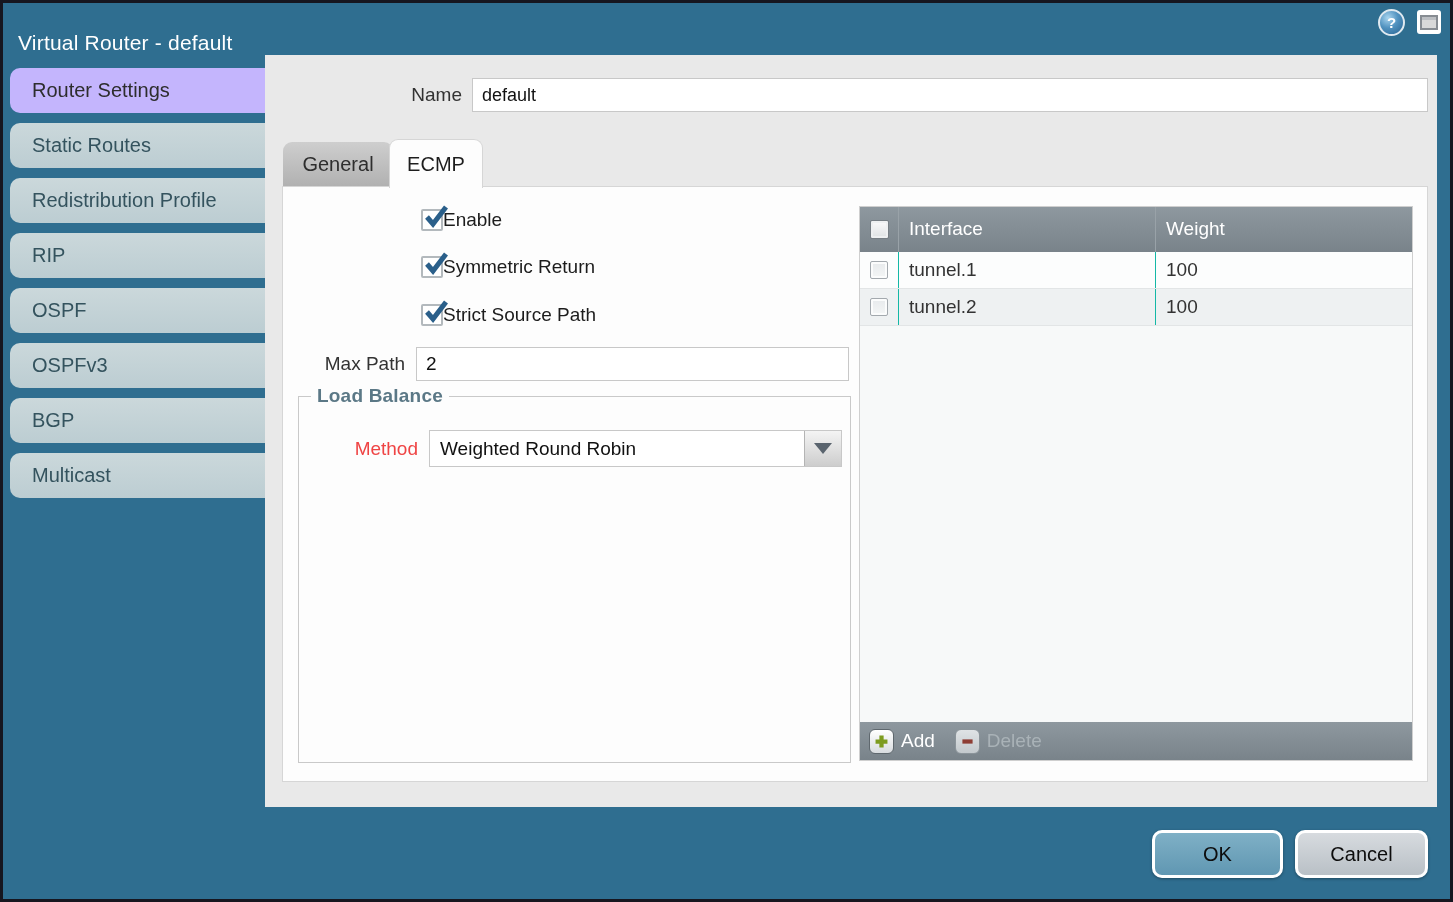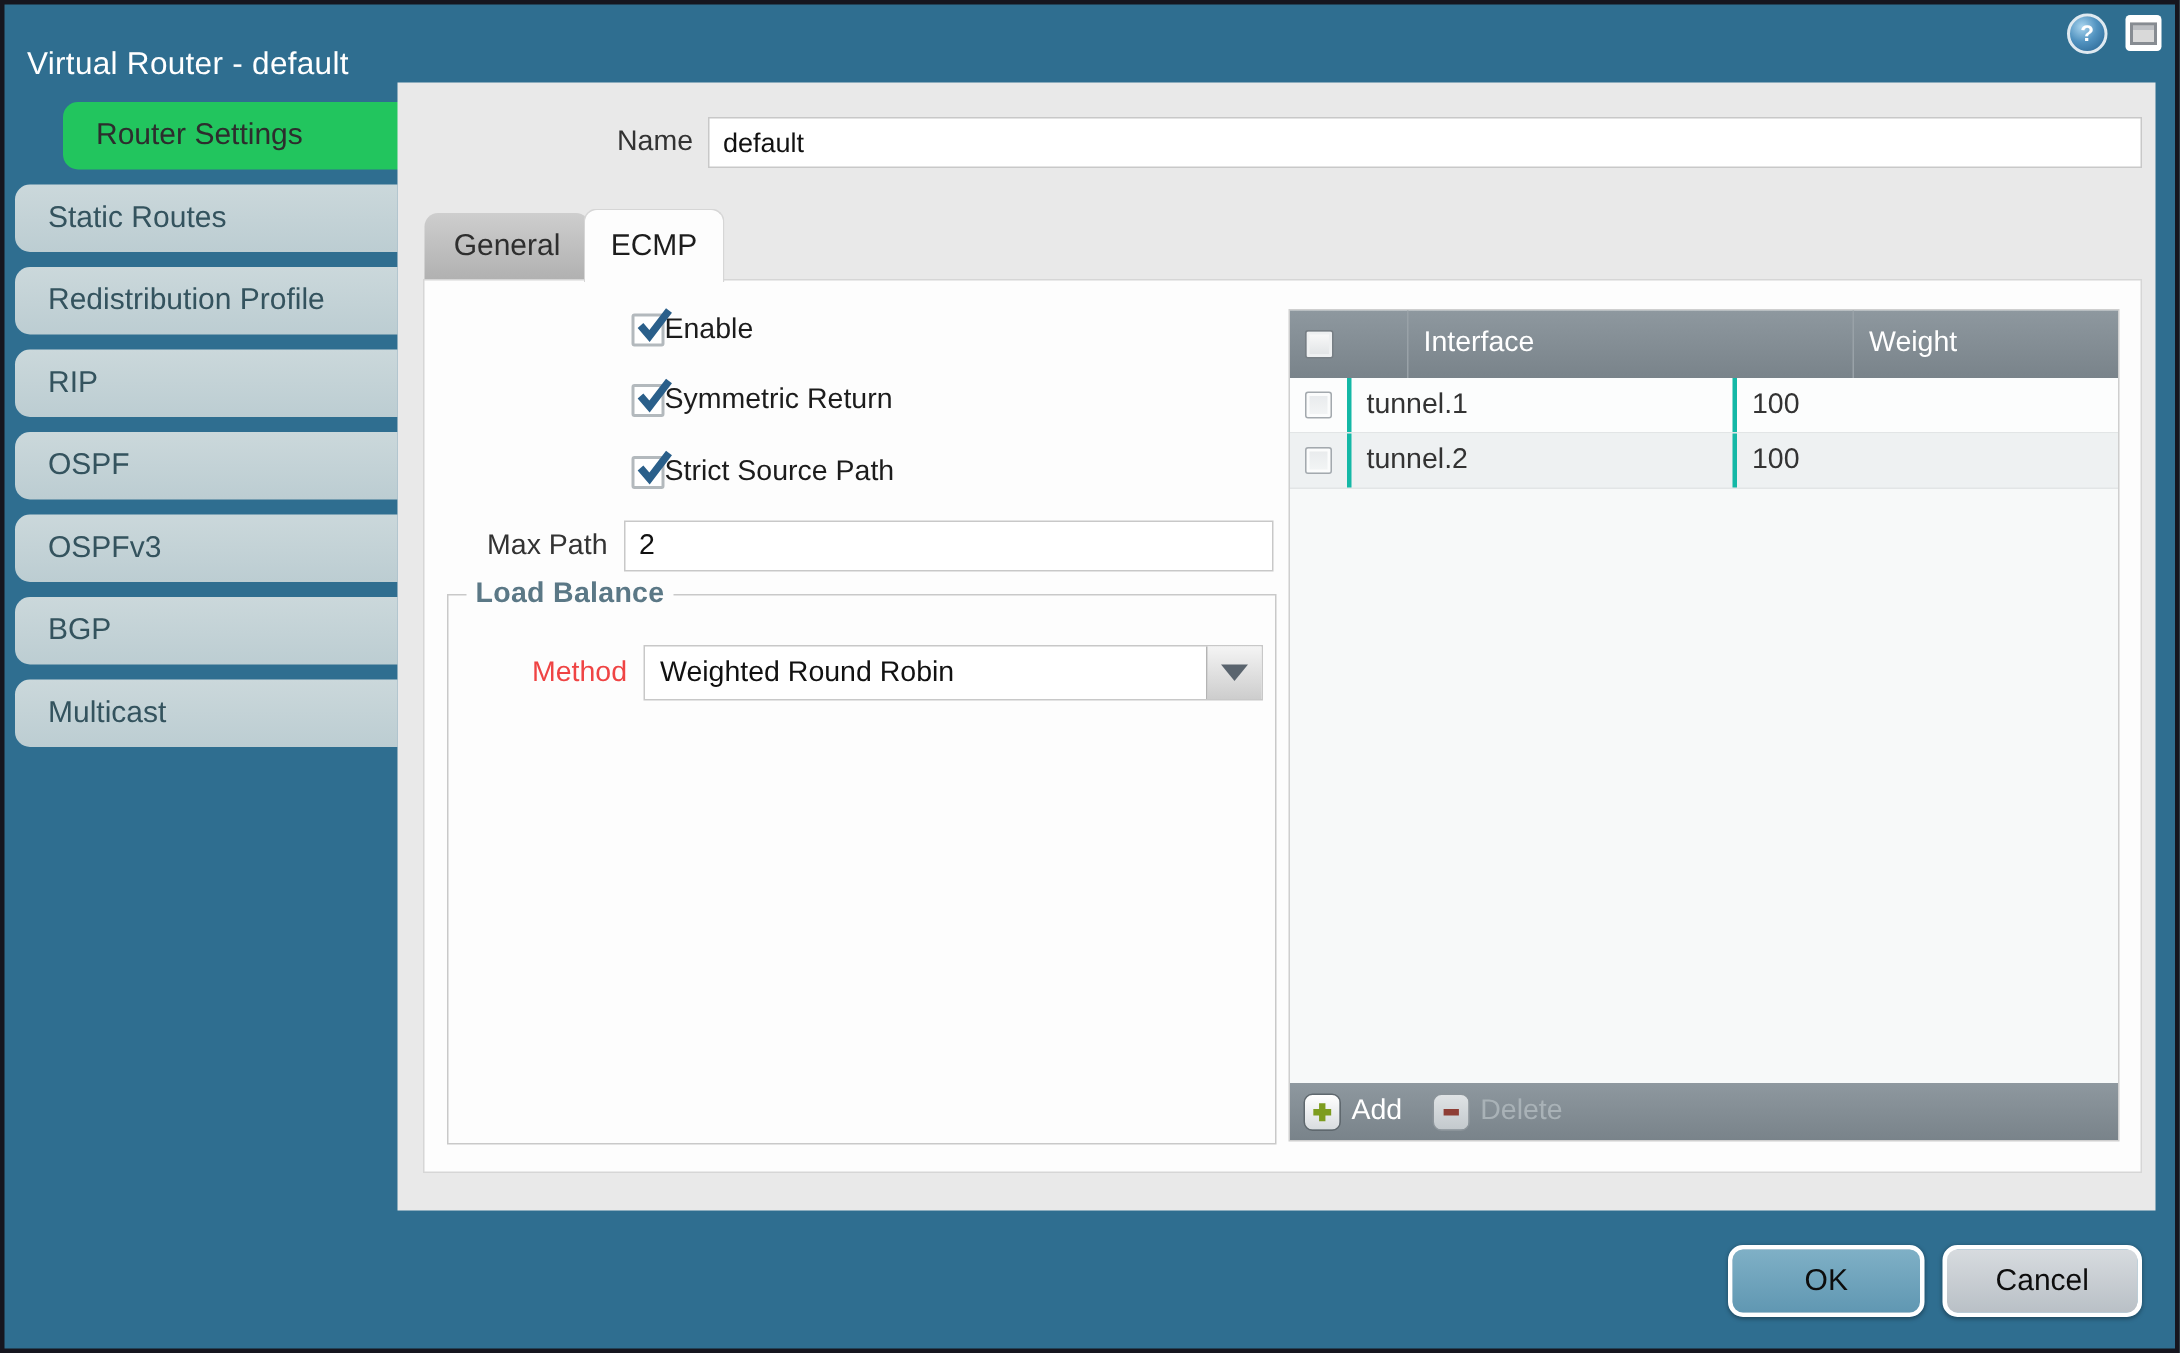--- a/index.html
+++ b/index.html
@@ -16,21 +16,21 @@
   .help-q{color:#fff;font-weight:bold;font-size:15px;line-height:15px;}
   .win-icon{position:absolute;left:1417px;top:10px;width:24px;height:24px;background:#fff;
             border-radius:3px;display:flex;align-items:center;justify-content:center;cursor:pointer;}
   .win-inner{width:14px;height:11px;border:2px solid #878c92;background:#d9d9d9;
              box-shadow:inset 0 3px 0 #bcbfc3;}
 
   
   .side-item{position:absolute;left:10px;width:255px;height:45px;box-sizing:border-box;
              border-radius:10px 0 0 10px;background:linear-gradient(#cbd8db,#bccdd2);
              color:#34535e;font-size:20px;display:flex;align-items:center;padding-left:22px;cursor:pointer;}
-  .side-item.active{background:#22c55e;color:#2d2d2d;margin-left:32px;}
+  .side-item.active{background:#c4b5fd;color:#2d2d2d;}
 
   
   .content{position:absolute;left:265px;top:55px;width:1172px;height:752px;background:#e9e9e9;}
   .name-label{position:absolute;left:0;top:23px;width:197px;height:34px;line-height:34px;
               text-align:right;font-size:19px;color:#333;}
   .name-input{position:absolute;left:207px;top:23px;width:956px;height:34px;box-sizing:border-box;
               border:1px solid #c8c8c8;background:#fff;font-size:18px;padding:0 9px;color:#111;}
 
   .tab{position:absolute;display:flex;align-items:center;justify-content:center;font-size:20px;cursor:pointer;}
   .tab-general{left:18px;top:87px;width:110px;height:44px;border-radius:9px 9px 0 0;
@@ -66,37 +66,37 @@
   .combo-text{display:block;line-height:35px;padding-left:10px;font-size:19px;color:#111;}
   .combo-btn{position:absolute;right:0;top:0;width:37px;height:35px;
              background:linear-gradient(#f4f4f4,#cdcdcd);border-left:1px solid #b4b4b4;
              display:flex;align-items:center;justify-content:center;box-sizing:border-box;}
   .tri{width:0;height:0;border-left:9px solid transparent;border-right:9px solid transparent;
        border-top:11px solid #5a646e;}
 
   
   .iftable{position:absolute;left:576px;top:19px;width:554px;height:555px;border:1px solid #cfcfcf;
            box-sizing:border-box;display:flex;flex-direction:column;background:#f7f9f9;}
-  .thead{height:45px;flex:none;background:linear-gradient(#8e989f,#79838a);display:flex;gap:40px;}
+  .thead{height:45px;flex:none;background:linear-gradient(#8e989f,#79838a);display:flex;}
   .th-cb{width:38px;display:flex;align-items:center;justify-content:center;flex:none;}
   .th{font-size:19px;color:#fff;line-height:44px;padding-left:10px;box-sizing:border-box;
       border-left:1px solid #99a2a8;}
   .th-if{width:257px;flex:none;}
   .th-wt{flex:1;}
   .checkbox-sm{width:19px;height:19px;border-radius:2px;box-sizing:border-box;cursor:pointer;
                background:linear-gradient(#fbfbfb,#dfe2e4);border:1px solid #767e84;
                box-shadow:inset 0 0 0 2px #eef0f1;}
   .checkbox-sm.row{background:linear-gradient(#e7eaec,#f4f6f6);border:1px solid #a3a9ae;
                    box-shadow:inset 0 0 0 2px #fbfcfc;width:18px;height:18px;}
   .trow{height:36px;flex:none;display:flex;border-bottom:1px solid #e2e5e6;cursor:pointer;}
   .trow.odd{background:#fcfdfd;}
   .trow.even{background:#eef1f2;}
   .td-cb{width:38px;display:flex;align-items:center;justify-content:center;flex:none;}
   .td{font-size:19px;color:#333;line-height:35px;padding-left:10px;box-sizing:border-box;
-      border-left:3px solid #14b8a6;}
+      border-left:1px solid #14b8a6;}
   .td-if{width:257px;flex:none;}
   .td-wt{flex:1;}
   .tbody-fill{flex:1;background:#f7f9f9;}
   .tfoot{height:38px;flex:none;background:linear-gradient(#8e989f,#79838a);
          display:flex;align-items:center;padding-left:9px;gap:20px;}
   .tool-btn{display:flex;align-items:center;gap:7px;cursor:pointer;}
   .tool-icon{width:25px;height:25px;border-radius:6px;box-sizing:border-box;
              display:flex;align-items:center;justify-content:center;flex:none;}
   .tool-icon.add{background:linear-gradient(#ffffff,#d8dcdf);border:1px solid #5f686e;}
   .tool-icon.del{background:linear-gradient(#dfe3e5,#c3c9cd);border:1px solid #8b949a;}

